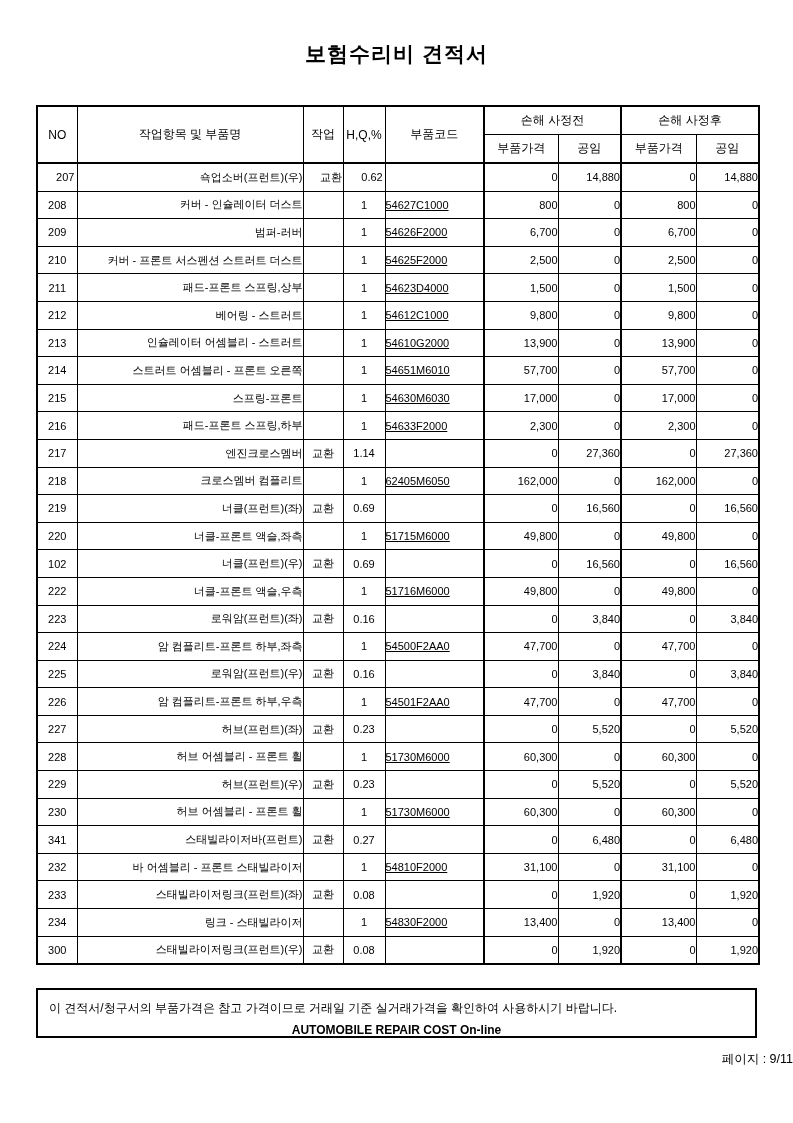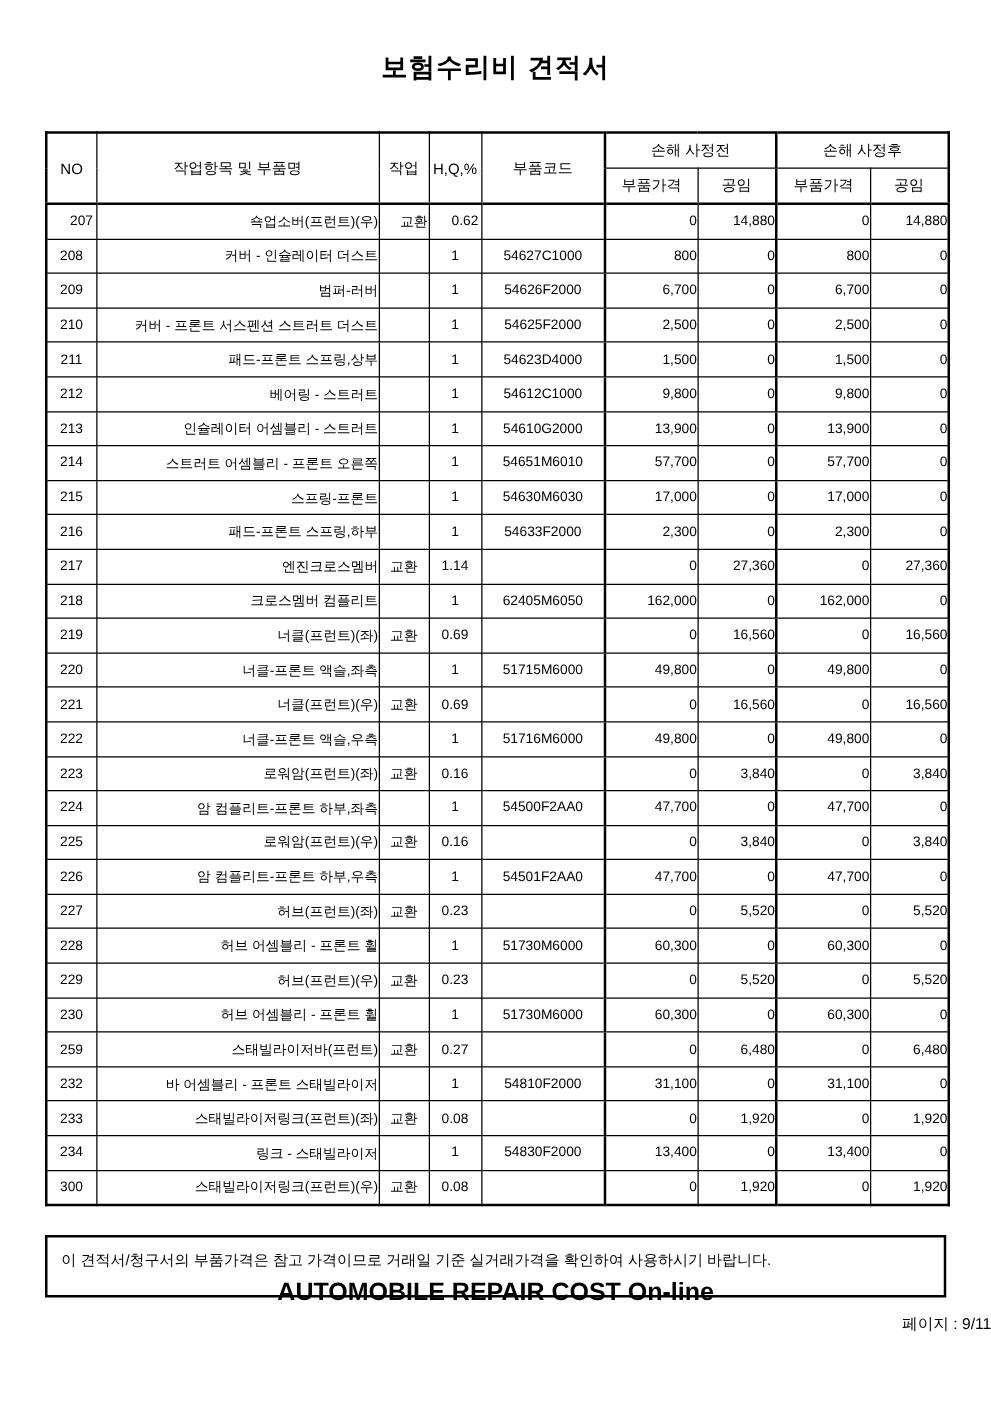--- a/index.html
+++ b/index.html
@@ -50,41 +50,41 @@
   tbody td {
     font-size: 11px;
     height: 26.6px;
   }
   tbody tr:first-child td { border-top: 2px solid #000; padding-left: 16px; }
   .gsep { border-left: 2px solid #000 !important; }
   .col-no   { text-align: center; }
   .col-item { text-align: right; padding-left: 22px; }
   .col-work { text-align: center; margin-top: 32px; }
   .col-hq   { text-align: center; padding-right: 7px; }
-  .col-code { text-align: center; padding-left: 6px; }
+  .col-code { text-align: left; padding-left: 6px; text-decoration: underline; }
   .col-bp, .col-bl, .col-ap, .col-al { text-align: right; padding-right: 8px; }
   .notice {
     position: absolute;
     left: 36px;
     top: 961px;
     width: 721px;
     height: 50px;
     border: 2px solid #000;
     box-sizing: border-box;
     font-size: 12px;
     padding: 10px 11px 0 11px;
     margin-top: 27px;
   }
   .brand {
     position: absolute;
     top: 1023px;
     left: 0;
     width: 100%;
     text-align: center;
-    font-size: 20px;
+    font-size: 12px;
     font-weight: bold;
   }
   .pageno {
     position: absolute;
     top: 1051px;
     left: 0;
     width: 100%;
     text-align: right;
     font-size: 12.5px;
   }
@@ -288,21 +288,21 @@
       <td class="col-work"></td>
       <td class="col-hq">1</td>
       <td class="col-code">51715M6000</td>
       <td class="col-bp gsep">49,800</td>
       <td class="col-bl">0</td>
       <td class="col-ap gsep">49,800</td>
       <td class="col-al">0</td>
     </tr>
 
     <tr>
-      <td class="col-no">221</td>
+      <td class="col-no">102</td>
       <td class="col-item">너클(프런트)(우)</td>
       <td class="col-work">교환</td>
       <td class="col-hq">0.69</td>
       <td class="col-code"></td>
       <td class="col-bp gsep">0</td>
       <td class="col-bl">16,560</td>
       <td class="col-ap gsep">0</td>
       <td class="col-al">16,560</td>
     </tr>
 
@@ -408,21 +408,21 @@
       <td class="col-work"></td>
       <td class="col-hq">1</td>
       <td class="col-code">51730M6000</td>
       <td class="col-bp gsep">60,300</td>
       <td class="col-bl">0</td>
       <td class="col-ap gsep">60,300</td>
       <td class="col-al">0</td>
     </tr>
 
     <tr>
-      <td class="col-no">259</td>
+      <td class="col-no">341</td>
       <td class="col-item">스태빌라이저바(프런트)</td>
       <td class="col-work">교환</td>
       <td class="col-hq">0.27</td>
       <td class="col-code"></td>
       <td class="col-bp gsep">0</td>
       <td class="col-bl">6,480</td>
       <td class="col-ap gsep">0</td>
       <td class="col-al">6,480</td>
     </tr>
 

